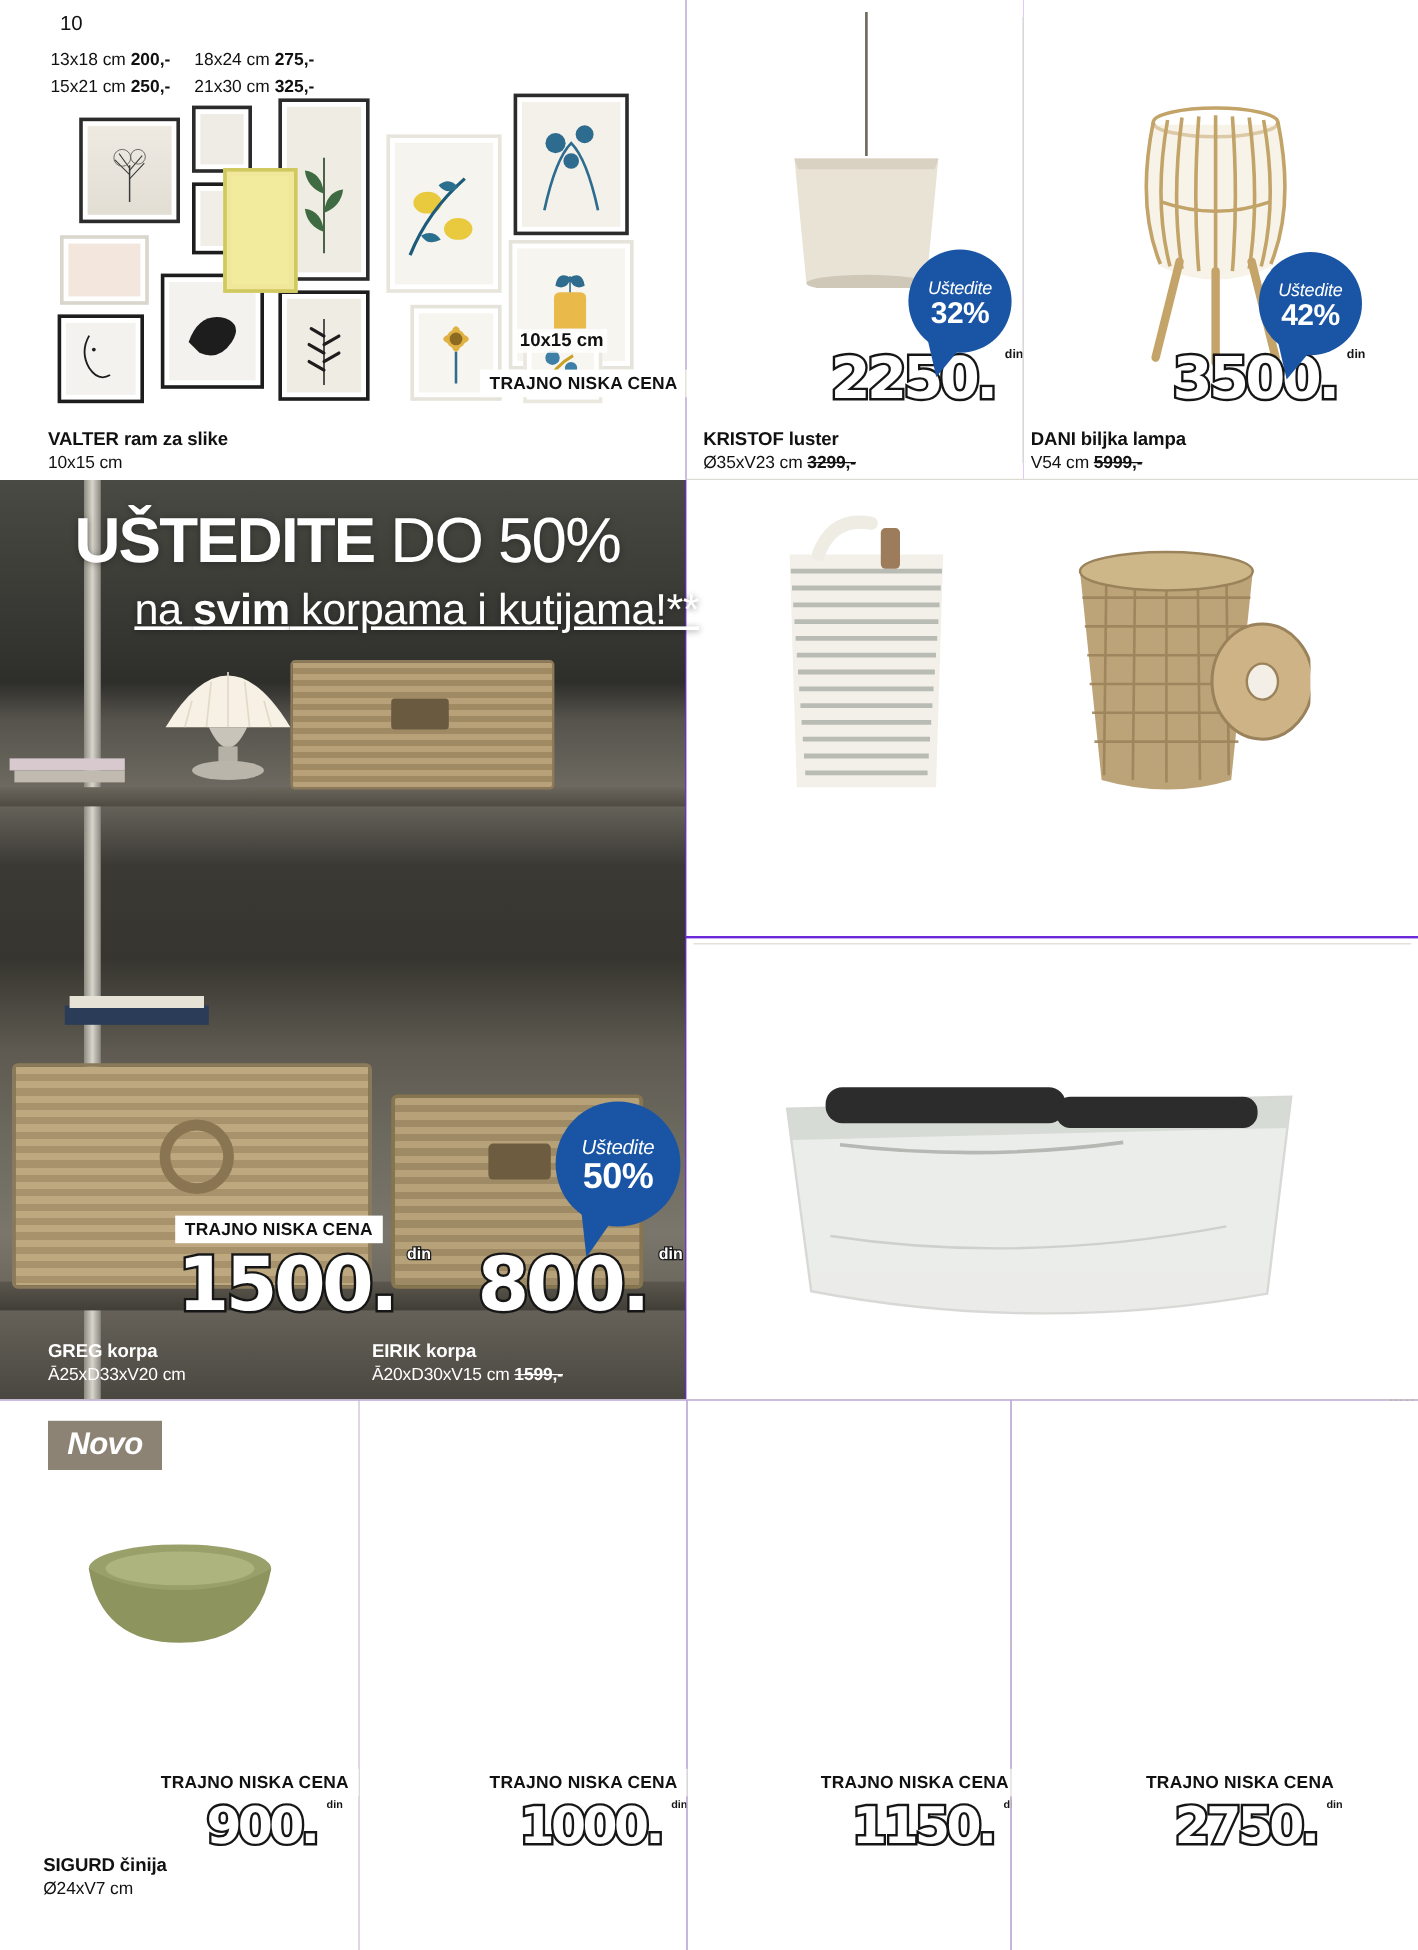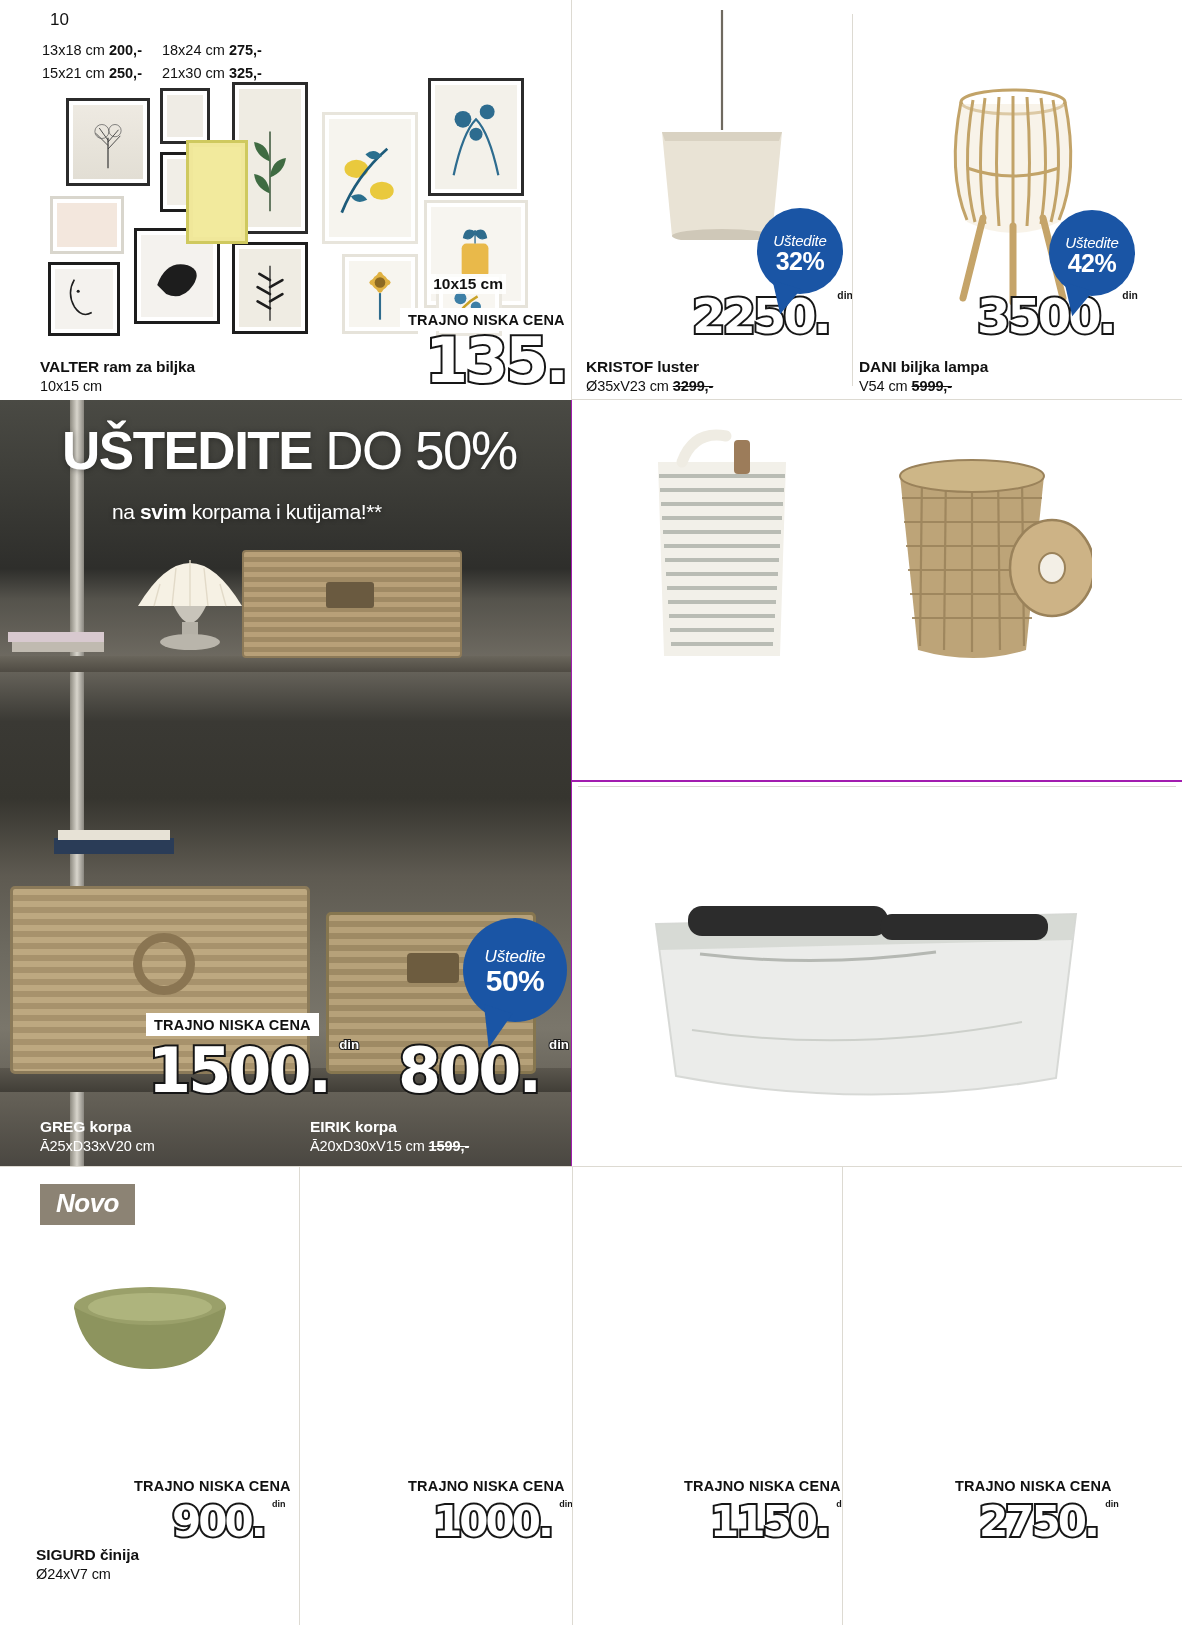--- a/index.html
+++ b/index.html
@@ -3,21 +3,21 @@
 <meta charset="utf-8">
 <style>
   * { box-sizing: border-box; margin: 0; padding: 0; }
   html, body {
     width: 1182px; height: 1625px;
     background: #ffffff;
     font-family: "Liberation Sans", sans-serif;
     color: #111111;
     overflow: hidden;
   }
-  .page { position: relative; width: 1182px; height: 1625px; background:#a21caf; }
+  .page { position: relative; width: 1182px; height: 1625px; background:#6d28d9; }
 
   
   .prod-name { font-size: 15.5px; font-weight: bold; letter-spacing: -0.1px; }
   .prod-dim  { font-size: 14.5px; font-weight: normal; letter-spacing: -0.1px; margin-top: 2px;}
   .strike { text-decoration: line-through; font-weight: bold; }
 
   
   .price {
     position: relative;
     display: inline-block;
@@ -122,23 +122,24 @@
     background:
       linear-gradient(180deg,#4a4a44 0%,#3e3e39 10%,#2e2e2b 22%, #55534c 26%, #6f6b62 34%, #3a3934 42%, #36352f 52%, #5e5a51 62%, #6d6a60 72%, #7a766b 82%, #615d54 92%, #4a4741 100%);
   }
   #banner-head {
     position:absolute; left:62px; top:424px; z-index:5;
     color:#ffffff; font-size:53px; font-weight:bold; letter-spacing:-1.5px; line-height:1;
     text-shadow: 0 1px 6px rgba(0,0,0,.35);
   }
   #banner-head .thin { font-weight:normal;margin-top:36px; }
   #banner-sub {
-    position:absolute; left:112px; top:500px; z-index:5;
-    color:#ffffff; font-size:21px; font-weight:normal; letter-spacing:-0.4px;
+    position:absolute; left:112px; top:487px; z-index:5;
+    color:#ffffff; font-size:36px; font-weight:normal; letter-spacing:-0.4px;
     text-shadow: 0 1px 5px rgba(0,0,0,.4);
+    text-decoration: underline;
   }
   #banner-sub b { font-weight:bold; }
   #photo-tnc  { position:absolute; left:146px; top:1013px; z-index:5; }
   #price-greg { position:absolute; left:148px; top:1040px; z-index:5; font-size:62px; }
   #price-eirik{ position:absolute; left:398px; top:1040px; z-index:5; font-size:62px; }
   #label-greg { position:absolute; left:40px; top:1118px; z-index:5; color:#ffffff; }
   #label-eirik{ position:absolute; left:310px; top:1118px; z-index:5; color:#ffffff; }
   #label-eirik .strike { color:#ffffff; }
   #bubble-50 { left:463px; top:918px; }
 
@@ -298,25 +299,22 @@
             <path d="M12 48 q10 -20 28 -30" stroke="#c9a227" stroke-width="3" fill="none"></path>
           </svg>
         </div>
       </div>
     </div>
 
     <div id="tag-10x15">10x15 cm</div>
     <div id="valter-tnc">
       <span class="tnc">TRAJNO NISKA CENA</span>
     </div>
-    <div id="valter-price" class="price">
-      <span class="amt">135.</span><span class="cur" style="top:-2px; right:-30px;">din</span>
-    </div>
     <div id="valter-label">
-      <div class="prod-name">VALTER ram za biljka</div>
+      <div class="prod-name">VALTER ram za slike</div>
       <div class="prod-dim">10x15 cm</div>
     </div>
   </div>
 
   <div id="panel-kristof">
 
     <svg class="abs" style="left:44px; top:10px;" width="200" height="230" viewBox="0 0 200 230">
       <line x1="106" y1="0" x2="106" y2="120" stroke="#6f6a60" stroke-width="2.2"></line>
       <path d="M46 122 L166 122 L156 226 L56 226 Z" fill="#e9e3d5"></path>
       <path d="M46 122 L166 122 L163 131 L49 131 Z" fill="#d9d2c2"></path>

